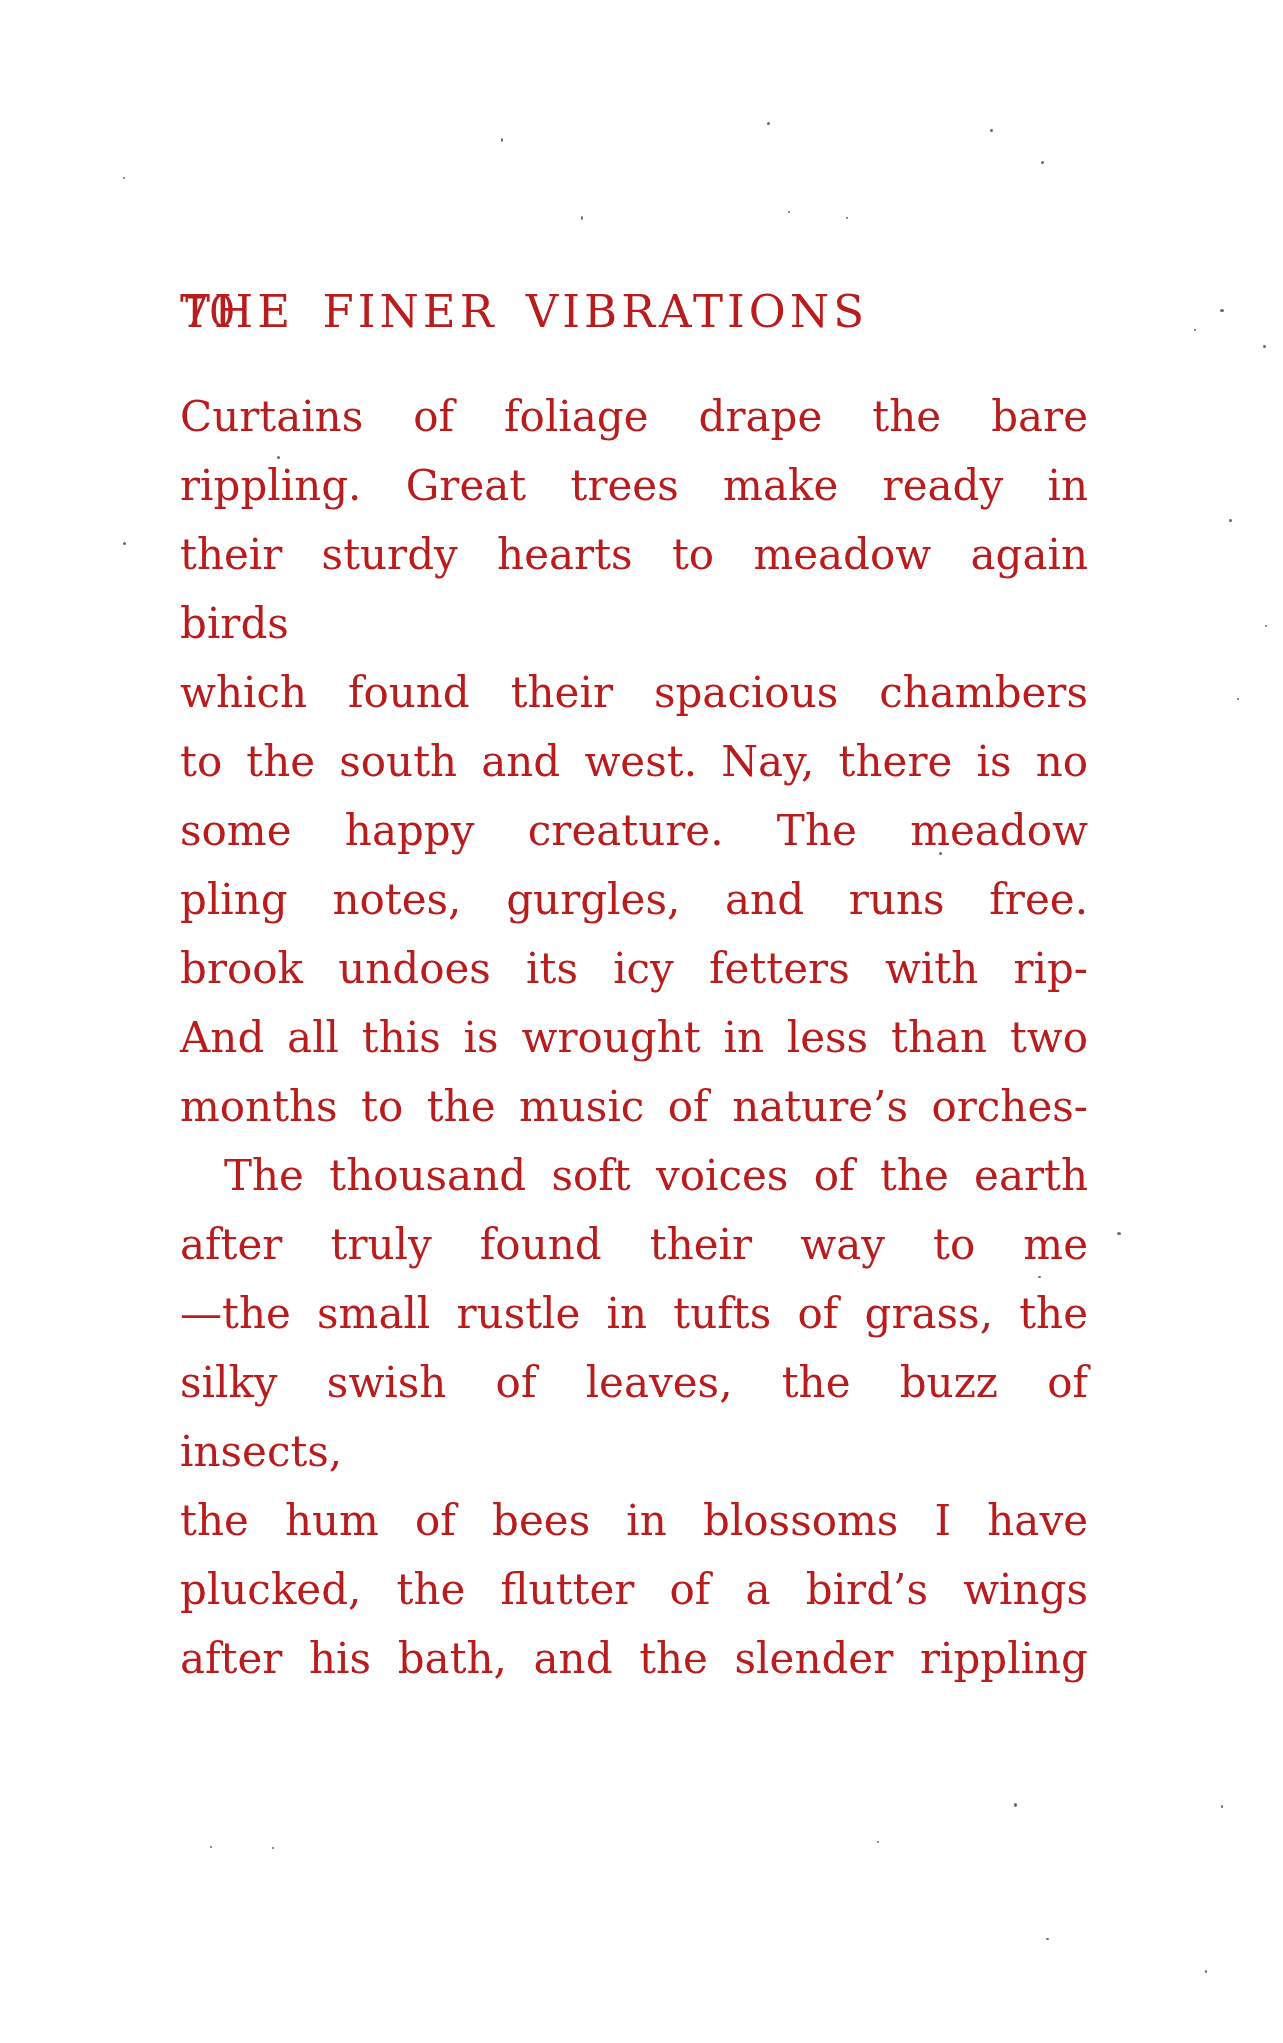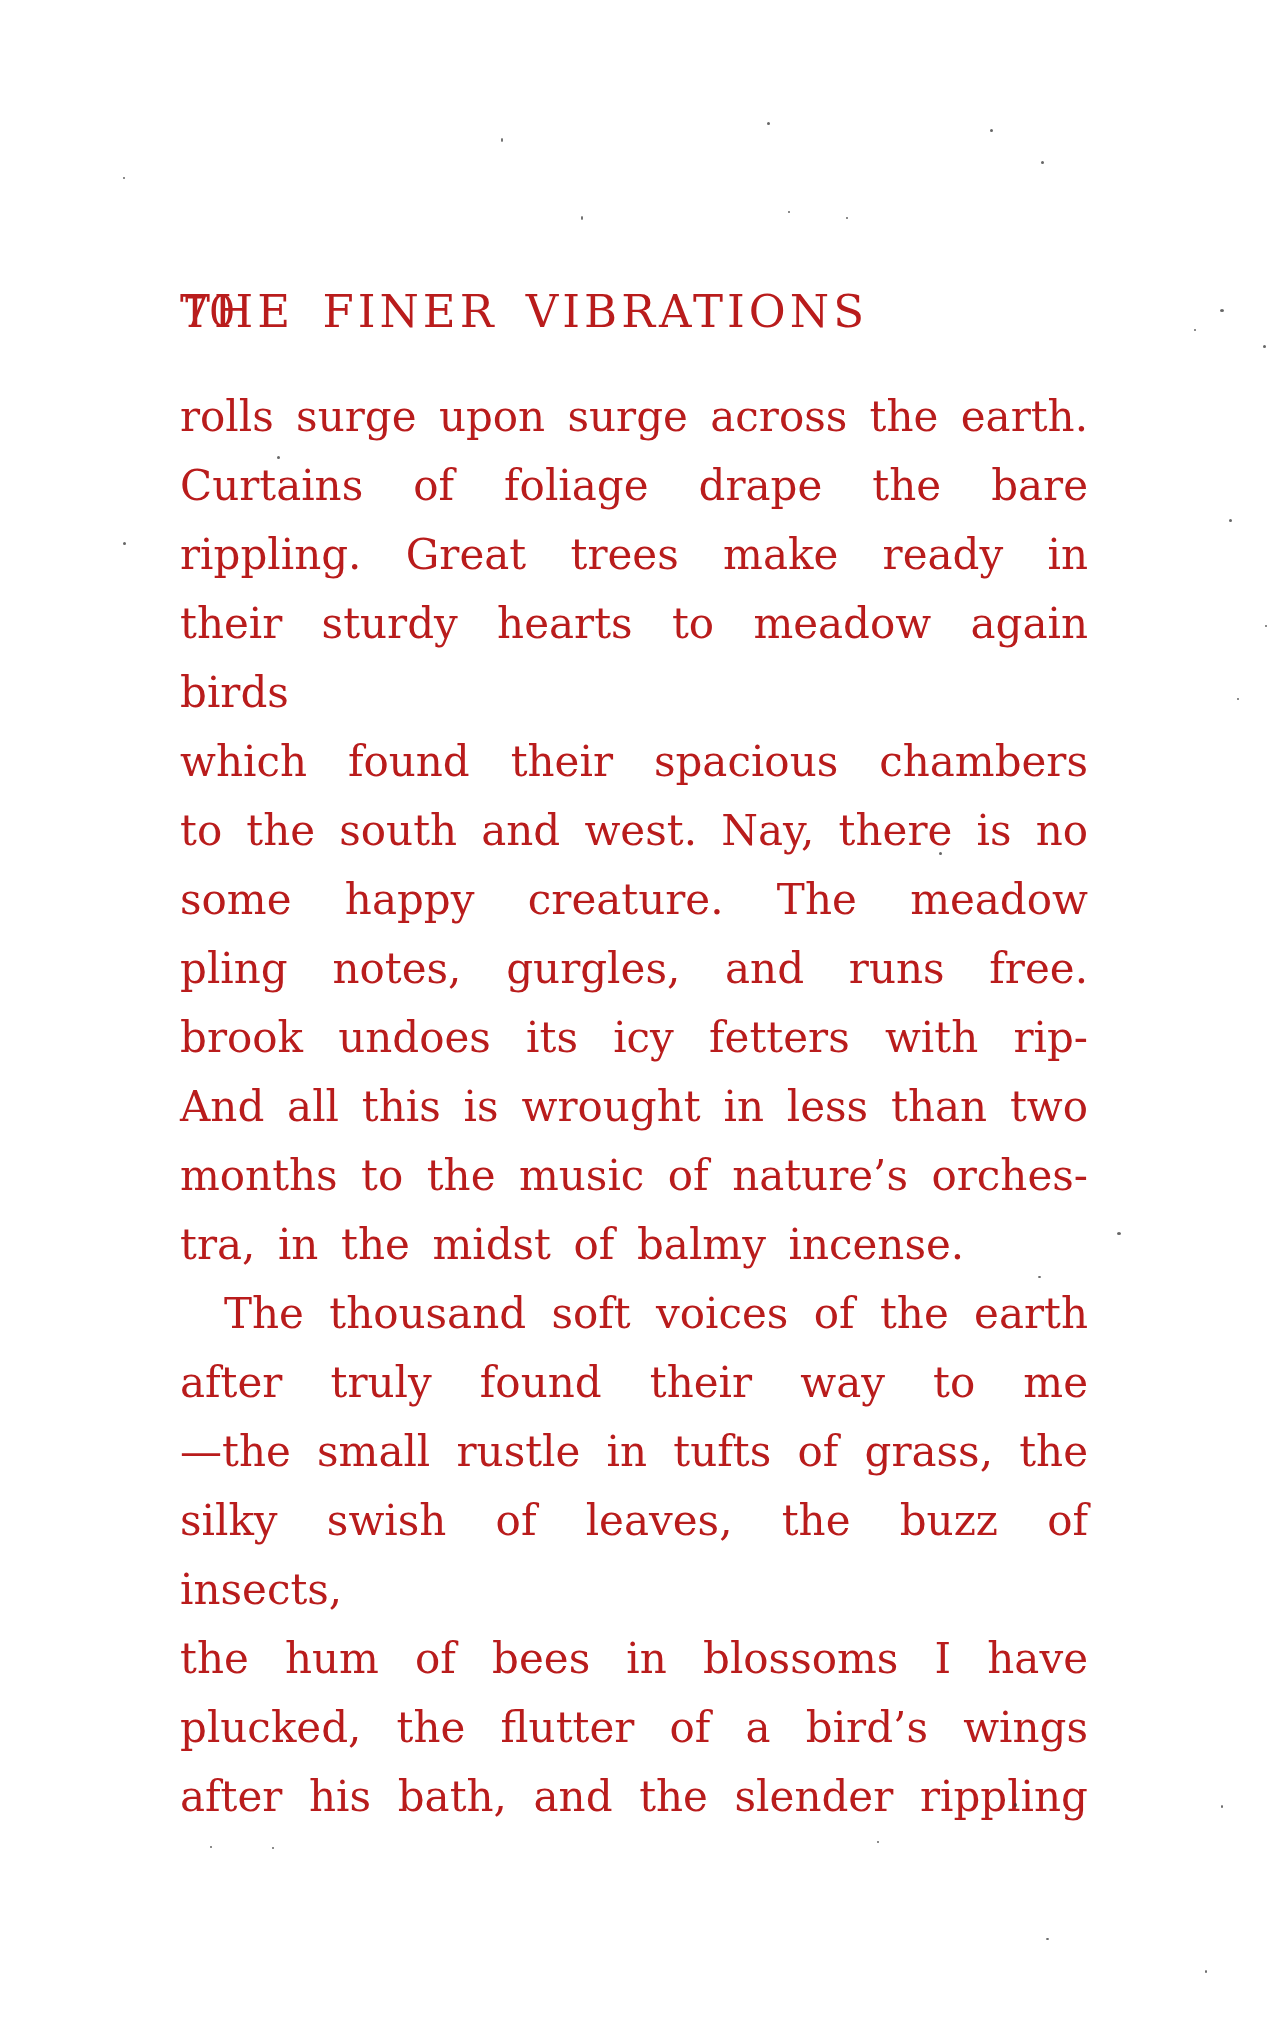--- a/index.html
+++ b/index.html
@@ -74,32 +74,30 @@
 <body>
 
 <div class="page">
 
   <div class="header">
     <span class="pagenum">70</span>
     <span class="running-title">THE FINER VIBRATIONS</span>
   </div>
 
   <div class="textblock">
-    <div class="line">rolls surge upon surge across the earth.</div>
     <div class="line">Curtains of foliage drape the bare</div>
     <div class="line">rippling.  Great trees make ready in</div>
     <div class="line">their sturdy hearts to meadow again birds</div>
     <div class="line">which found their spacious chambers</div>
     <div class="line">to the south and west.  Nay, there is no</div>
     <div class="line">some happy creature.  The meadow</div>
     <div class="line">pling notes, gurgles, and runs free.</div>
     <div class="line">brook undoes its icy fetters with rip-</div>
     <div class="line">And all this is wrought in less than two</div>
     <div class="line">months to the music of nature’s orches-</div>
-    <div class="line endpara">tra, in the midst of balmy incense.</div>
     <div class="line indent">The thousand soft voices of the earth</div>
     <div class="line">after truly found their way to me</div>
     <div class="line">—the small rustle in tufts of grass, the</div>
     <div class="line">silky swish of leaves, the buzz of insects,</div>
     <div class="line">the hum of bees in blossoms I have</div>
     <div class="line">plucked, the flutter of a bird’s wings</div>
     <div class="line">after his bath, and the slender rippling</div>
   </div>
 
   <div id="specks">

